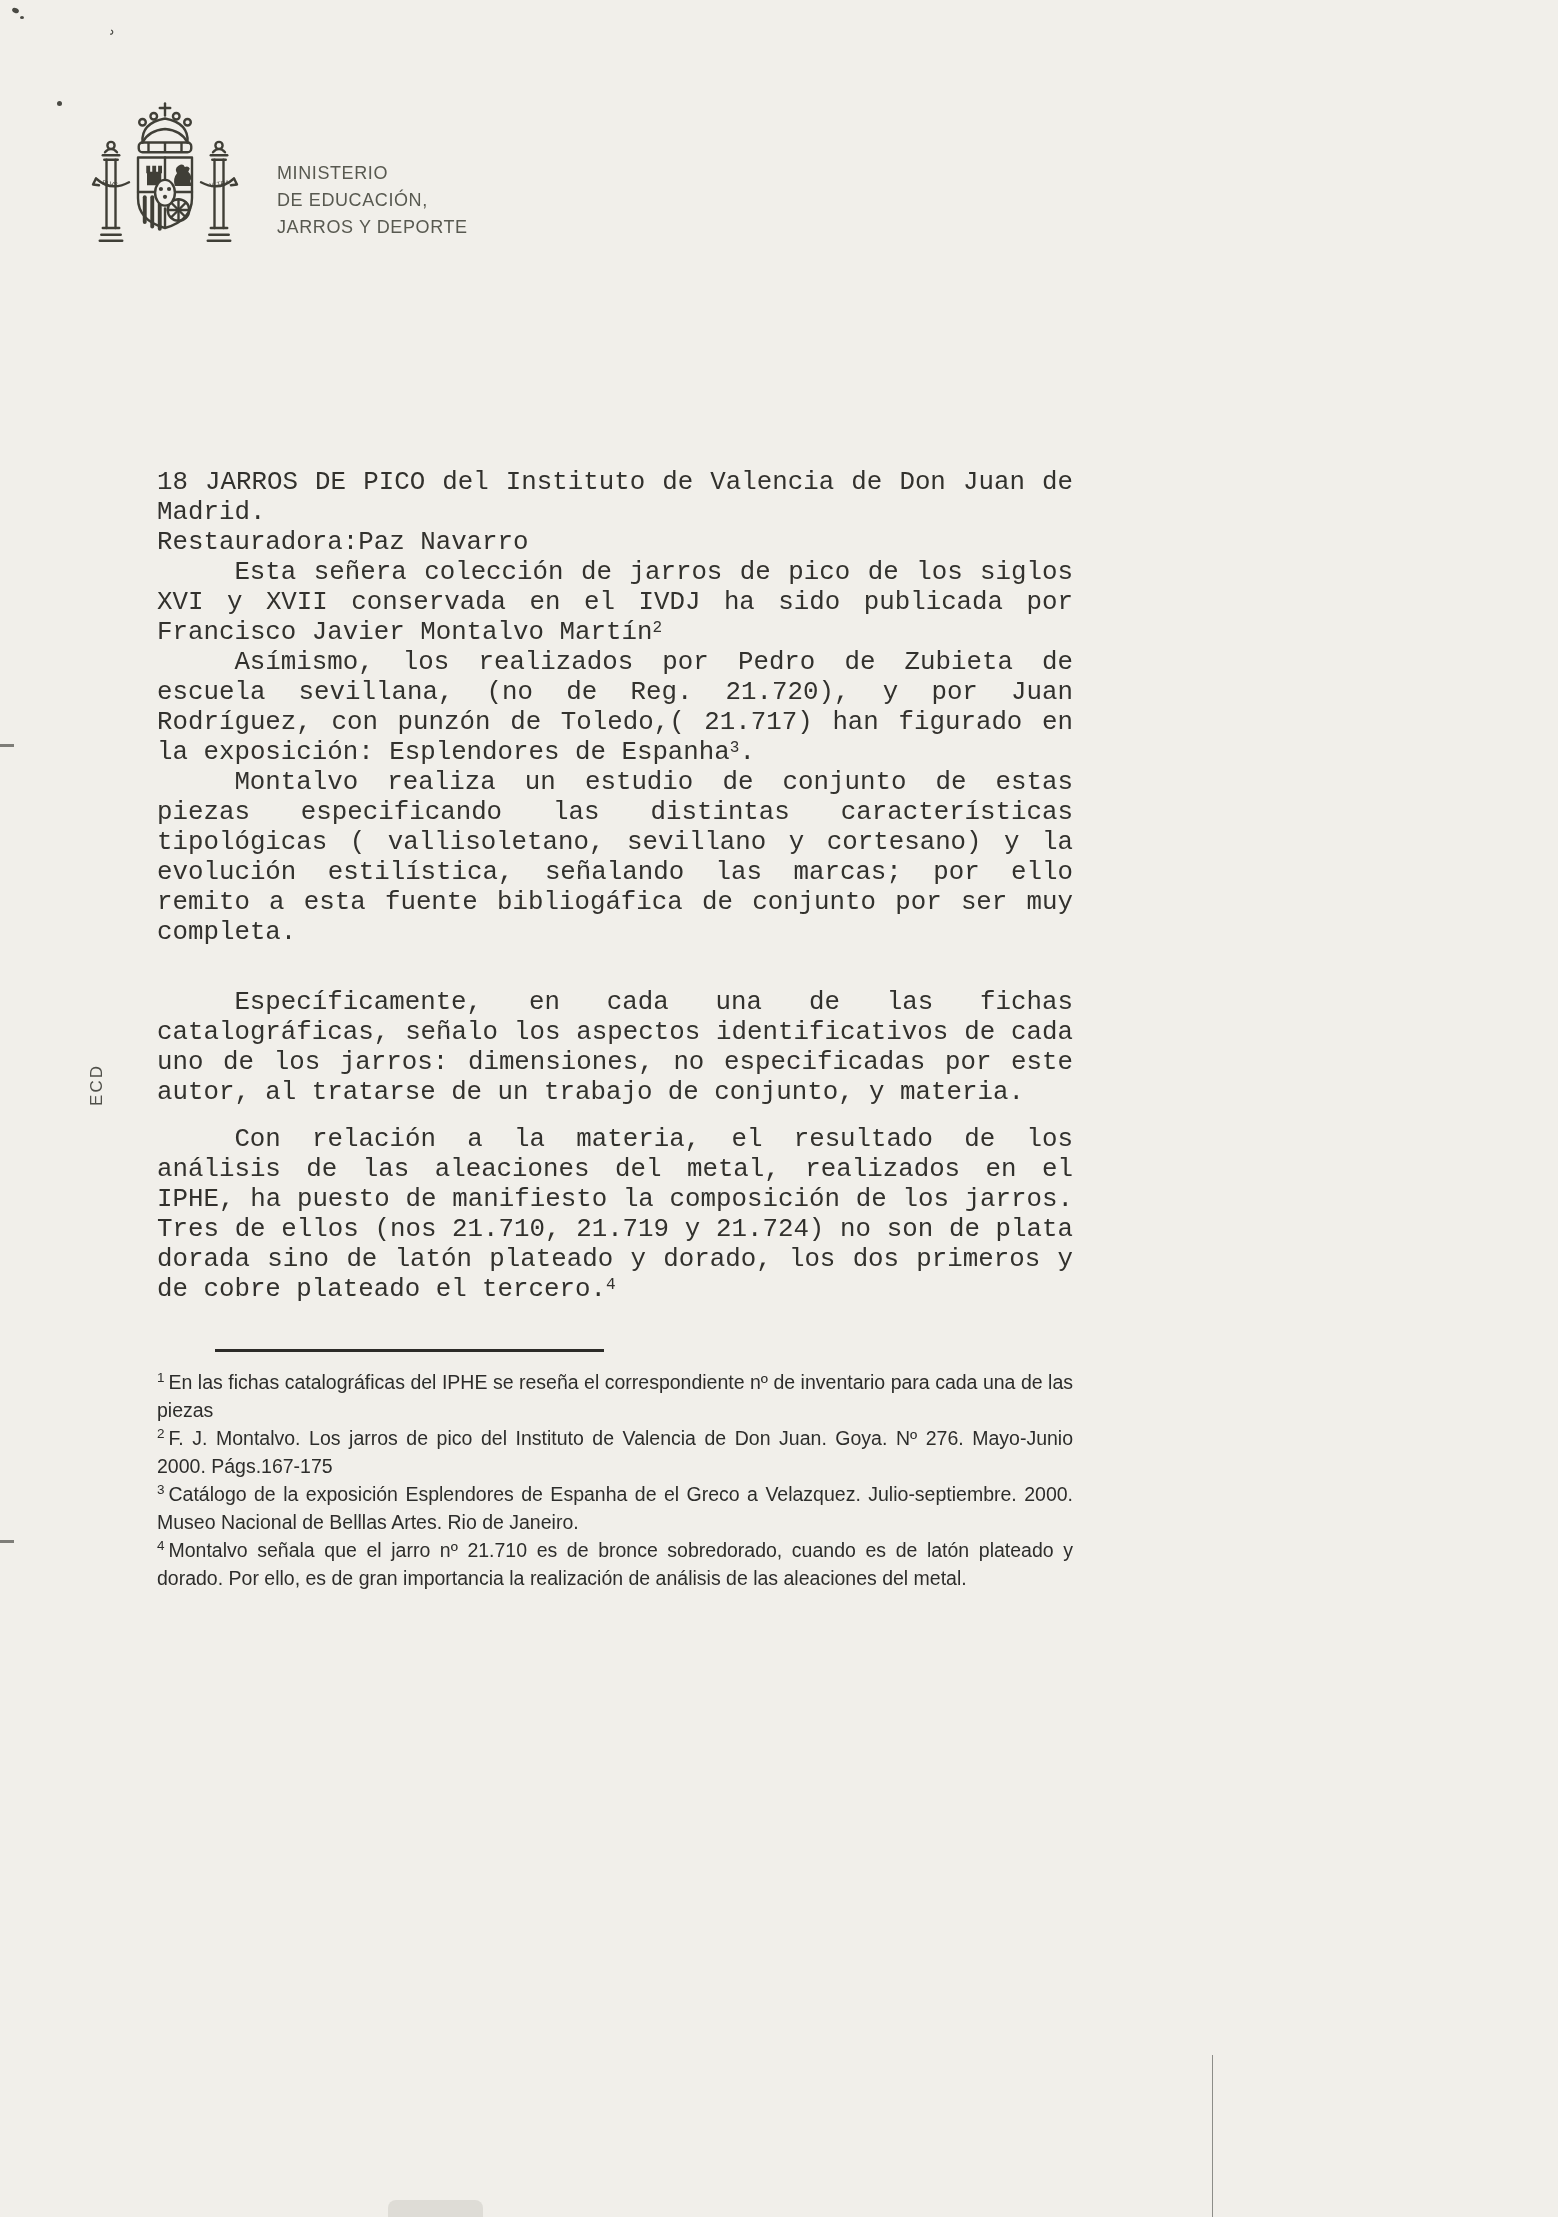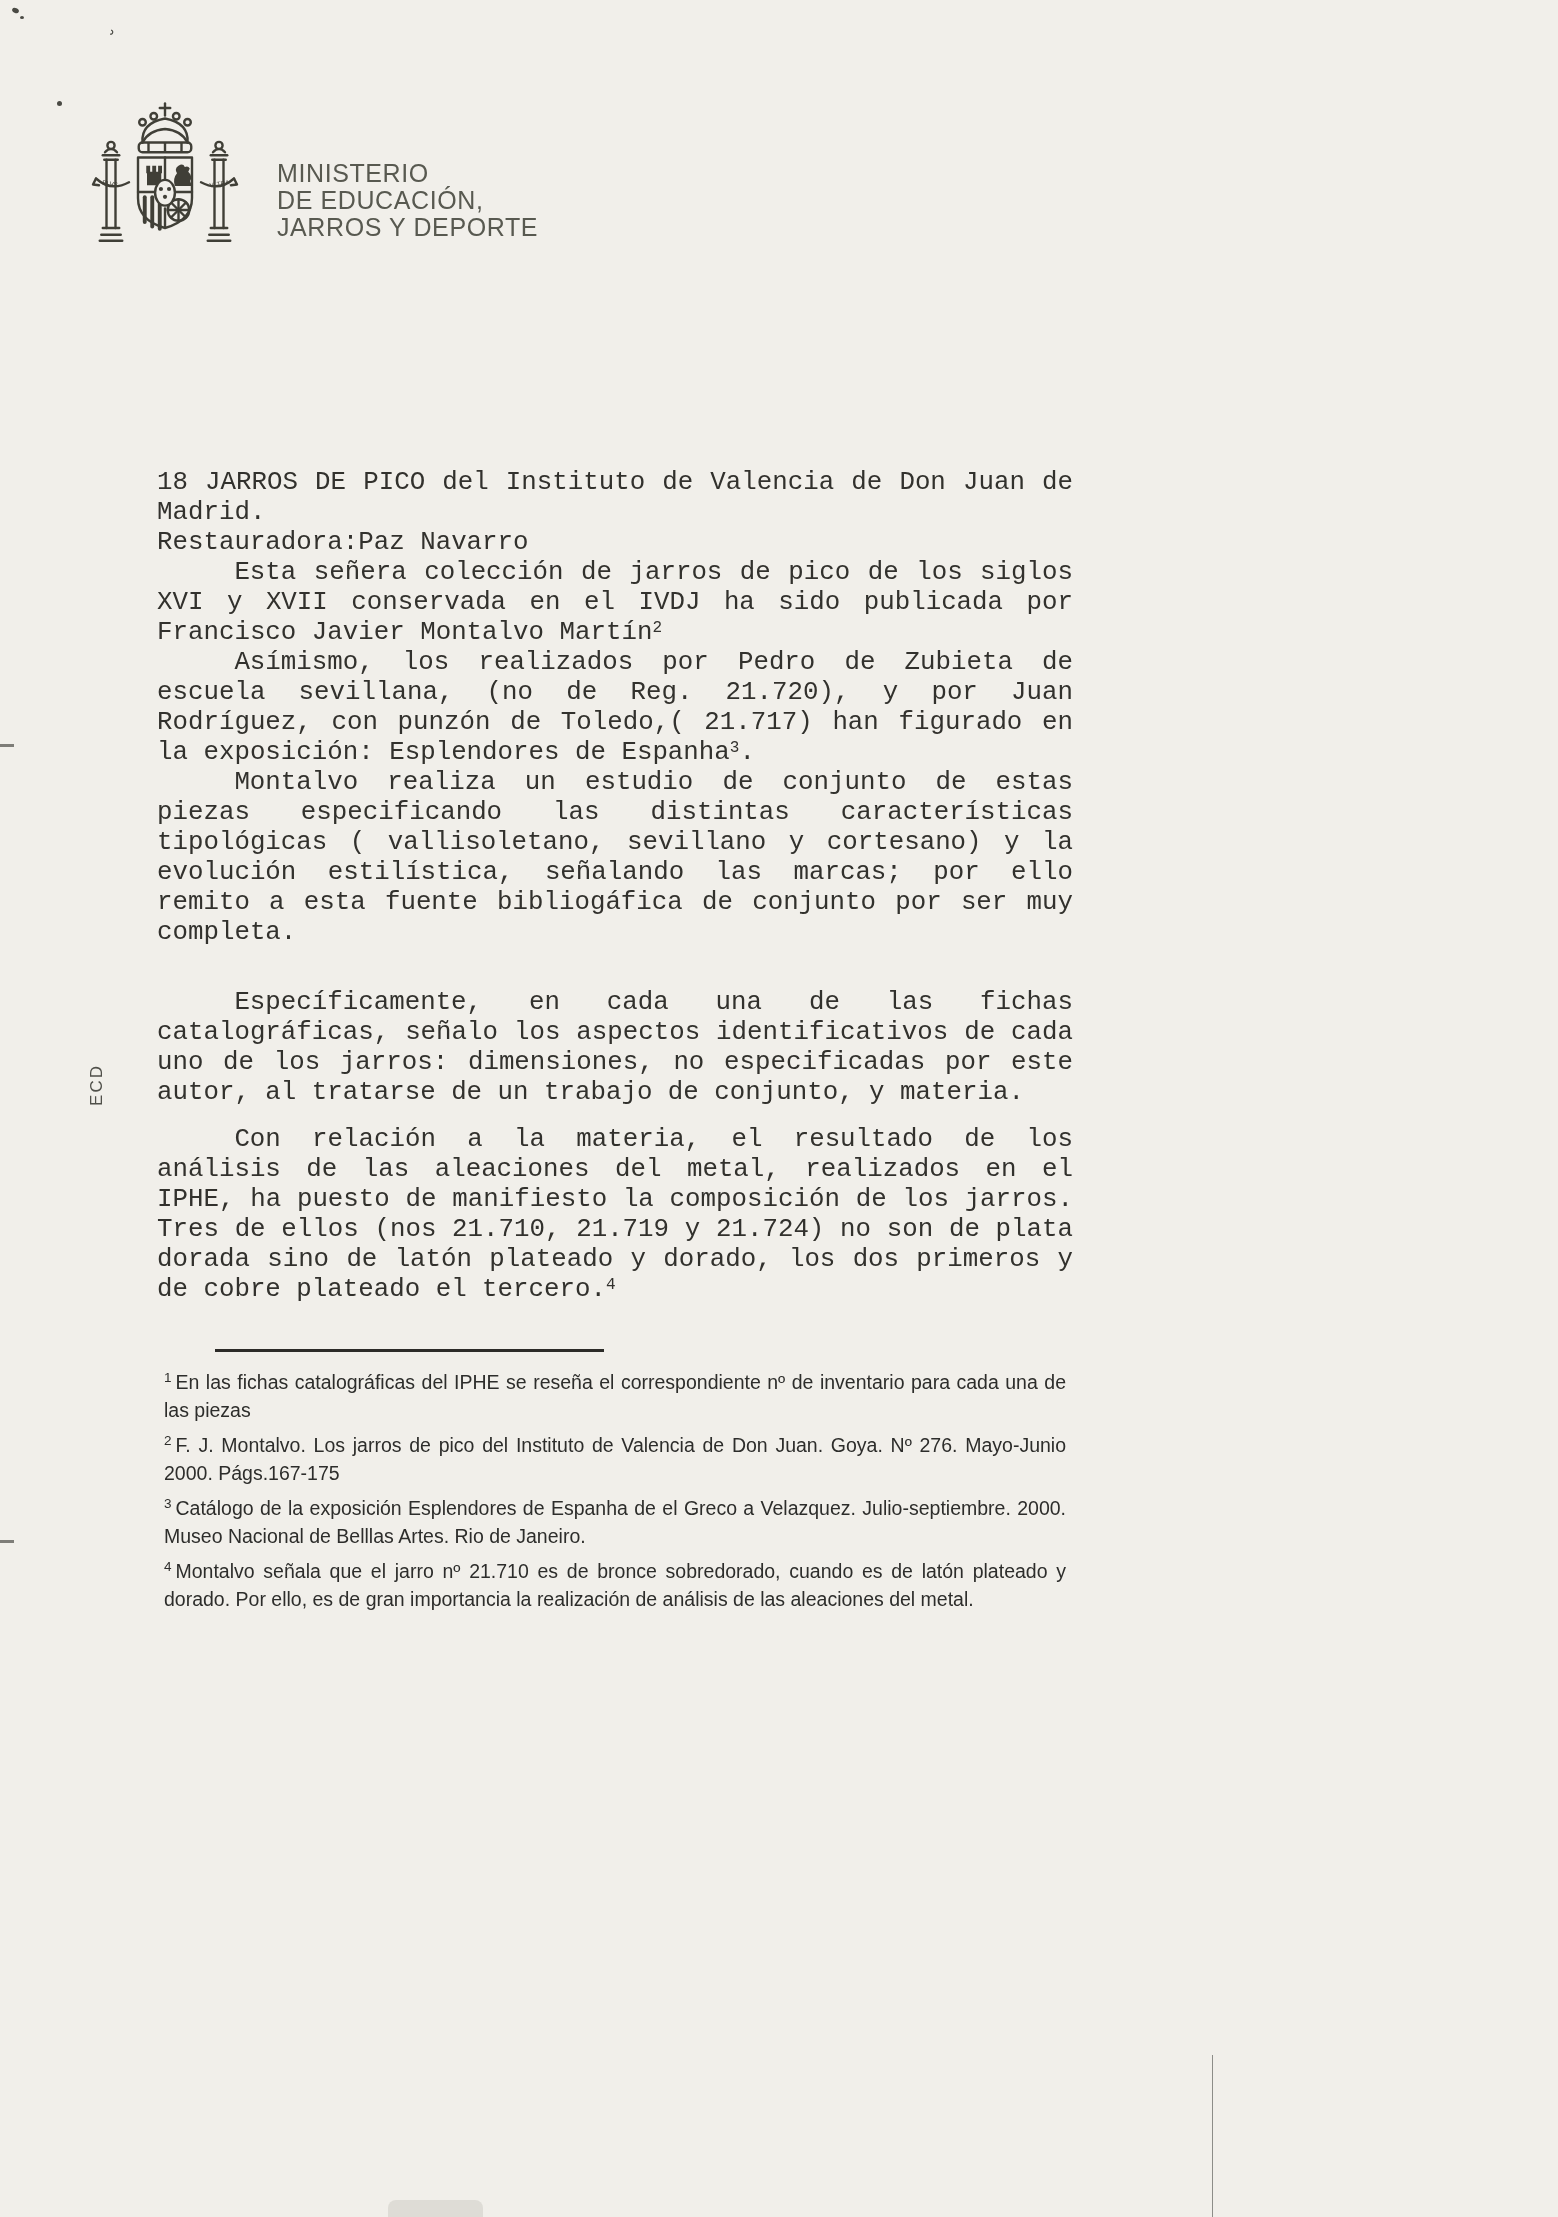--- a/index.html
+++ b/index.html
@@ -9,21 +9,21 @@
     width:1558px;height:2217px;
     background:#f1efea;
     overflow:hidden;
     font-family:"Liberation Sans","DejaVu Sans",sans-serif;
   }
   
   .logo-box{position:absolute;left:75px;top:98px;width:180px;height:185px;}
   .ministry{
     position:absolute;left:277px;top:160px;
     font-family:"Liberation Sans","DejaVu Sans",sans-serif;
-    font-size:25px;line-height:27px;letter-spacing:0.6px;
+    font-size:18px;line-height:27px;letter-spacing:0.6px;
     color:#585950;
   }
   
   .side-label{
     position:absolute;left:62px;top:1050px;width:70px;height:70px;
     display:flex;align-items:center;justify-content:center;
     transform:rotate(-90deg);
     font-size:17px;letter-spacing:2px;color:#50504a;
     font-family:"Liberation Sans","DejaVu Sans",sans-serif;
   }
@@ -50,21 +50,21 @@
   
   .footnote-sep{
     width:389px;height:3px;background:#2c2b28;
     margin:44px 0 16px 58px;
   }
   .footnotes{
     font-family:"Liberation Sans","DejaVu Sans",sans-serif;
     font-size:19.5px;line-height:28px;color:#2d2d2b;
     text-align:justify;
   }
-  .footnote{margin:7px;}
+  .footnote{margin:0;}
   .footnote sup{font-size:13.5px;line-height:0;vertical-align:7px;margin-right:4px;}
   
   .crease{
     position:absolute;left:1212px;top:2055px;width:1px;height:162px;
     background:#8d8d88;
   }
   .speck{position:absolute;background:#4a4a44;border-radius:50%;}
   .speck.s1{left:12px;top:8px;width:7px;height:5px;transform:rotate(25deg);}
   .speck.s2{left:20px;top:16px;width:4px;height:3px;}
   .speck.s3{left:57px;top:101px;width:5px;height:5px;}

